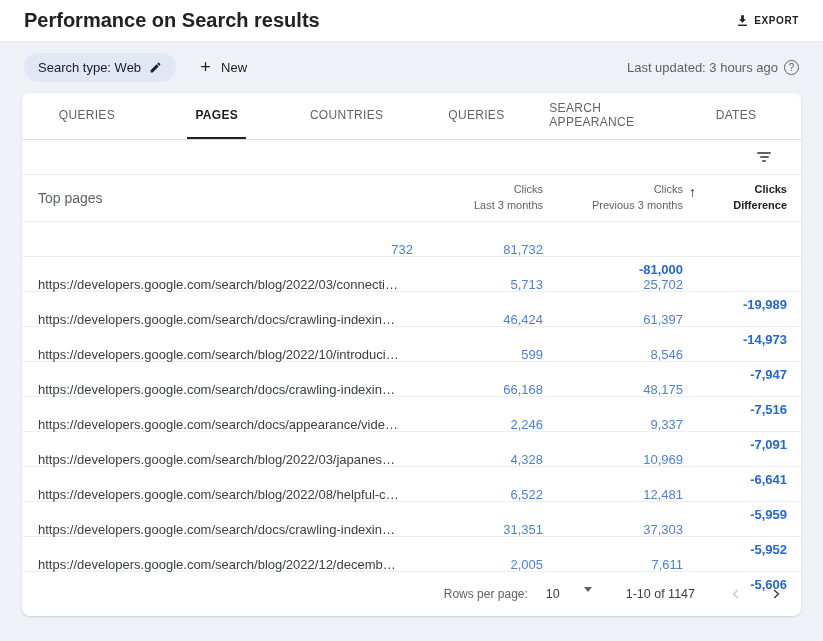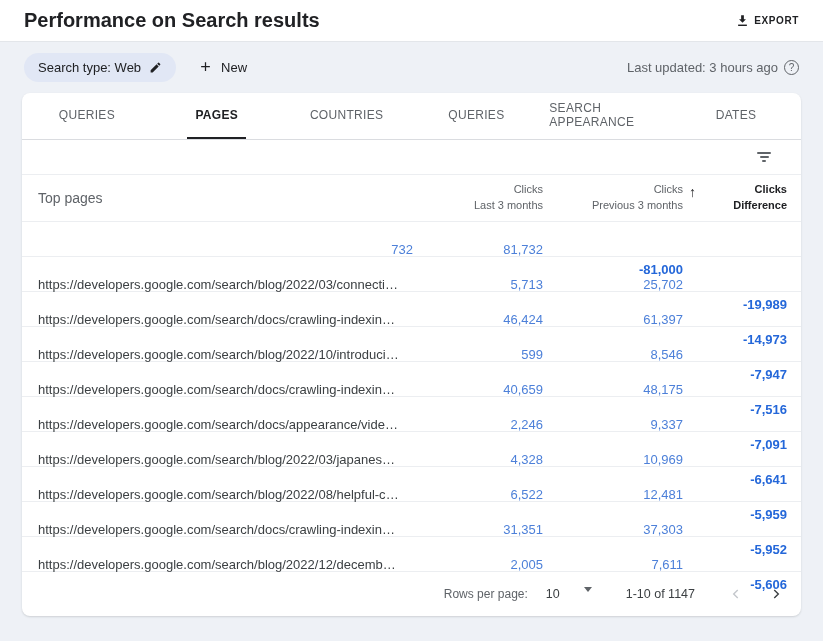--- a/index.html
+++ b/index.html
@@ -274,21 +274,21 @@
 
     <div class="grid-row trow">
       <div class="url-cell">https://developers.google.com/search/blog/2022/10/introducing-site-names-on-search?hl=ar</div>
       <div class="num-cell">599</div>
       <div class="num-cell">8,546</div>
       <div class="num-cell diff">-7,947</div>
     </div>
 
     <div class="grid-row trow">
       <div class="url-cell">https://developers.google.com/search/docs/crawling-indexing/consolidate-duplicate-urls</div>
-      <div class="num-cell">40,659</div>
+      <div class="num-cell">66,168</div>
       <div class="num-cell">48,175</div>
       <div class="num-cell diff">-7,516</div>
     </div>
 
     <div class="grid-row trow">
       <div class="url-cell">https://developers.google.com/search/docs/appearance/video?hl=ar</div>
       <div class="num-cell">2,246</div>
       <div class="num-cell">9,337</div>
       <div class="num-cell diff">-7,091</div>
     </div>

